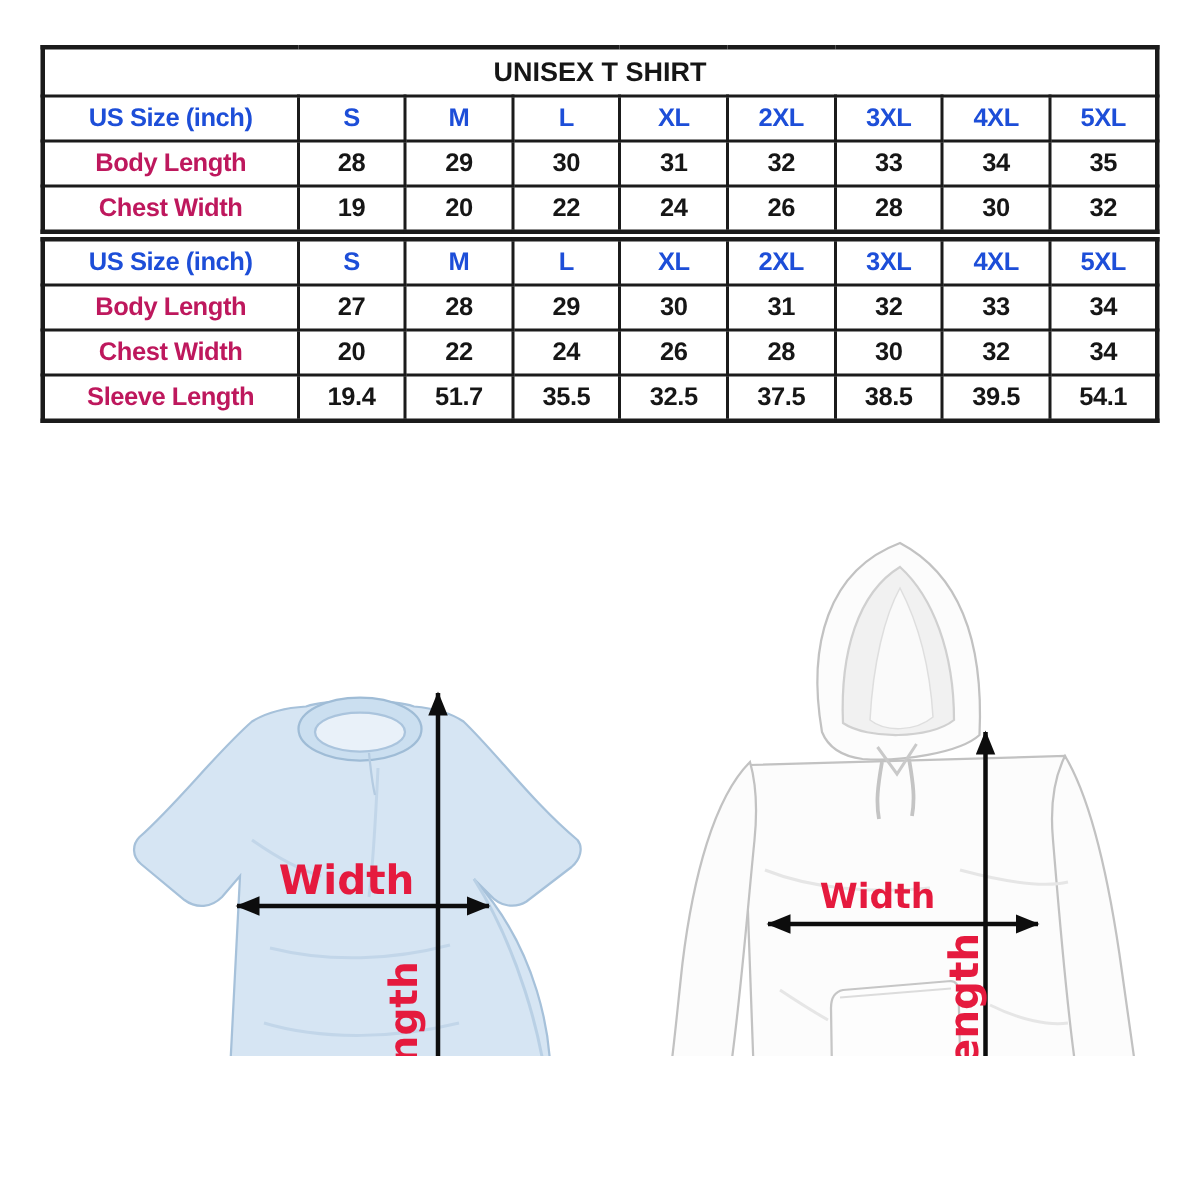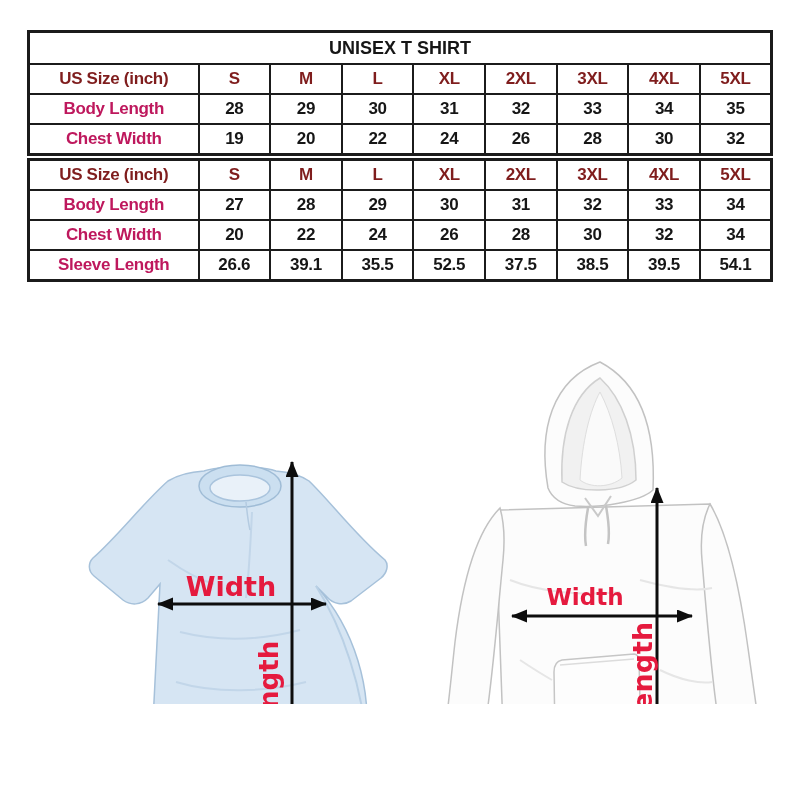--- a/index.html
+++ b/index.html
@@ -6,21 +6,21 @@
   .canvas{position:relative;width:800px;height:704px;background:#ffffff;overflow:hidden;
           font-family:"Liberation Sans",sans-serif;}
   .tables{position:absolute;left:27px;top:30px;width:746px;}
   table.sizing{border-collapse:collapse;table-layout:fixed;width:746px;
                border:3px solid #1b1b1b;background:#ffffff;}
   table.sizing + table.sizing{margin-top:2px;}
   table.sizing td,table.sizing th{border:2px solid #1b1b1b;padding:0;text-align:center;
                vertical-align:middle;font-weight:bold;font-size:17px;color:#161616;
                letter-spacing:-0.3px;height:28px;white-space:nowrap;overflow:hidden;}
   table.sizing tr.title td{font-size:18px;height:30px;letter-spacing:0px;}
-  table.sizing tr.hdr th{color:#7f1d1d;}
+  table.sizing tr.hdr th{color:#1d4ed8;}
   table.sizing td.lbl{color:#be185d;}
   .figures{position:absolute;left:0;top:330px;}
   text.meas{font-family:"DejaVu Sans",sans-serif;font-weight:bold;fill:#e51a3e;}
 </style>
 </head>
 <body>
 
 <div class="canvas">
 
   <div class="tables">
@@ -104,24 +104,24 @@
         <td>22</td>
         <td>24</td>
         <td>26</td>
         <td>28</td>
         <td>30</td>
         <td>32</td>
         <td>34</td>
       </tr>
       <tr>
         <td class="lbl">Sleeve Length</td>
-        <td>26.6</td>
-        <td>39.1</td>
+        <td>19.4</td>
+        <td>51.7</td>
         <td>35.5</td>
-        <td>52.5</td>
+        <td>32.5</td>
         <td>37.5</td>
         <td>38.5</td>
         <td>39.5</td>
         <td>54.1</td>
       </tr>
     </tbody>
       </table>
   </div>
 
   <svg class="figures" width="800" height="470" viewBox="0 0 800 470">

